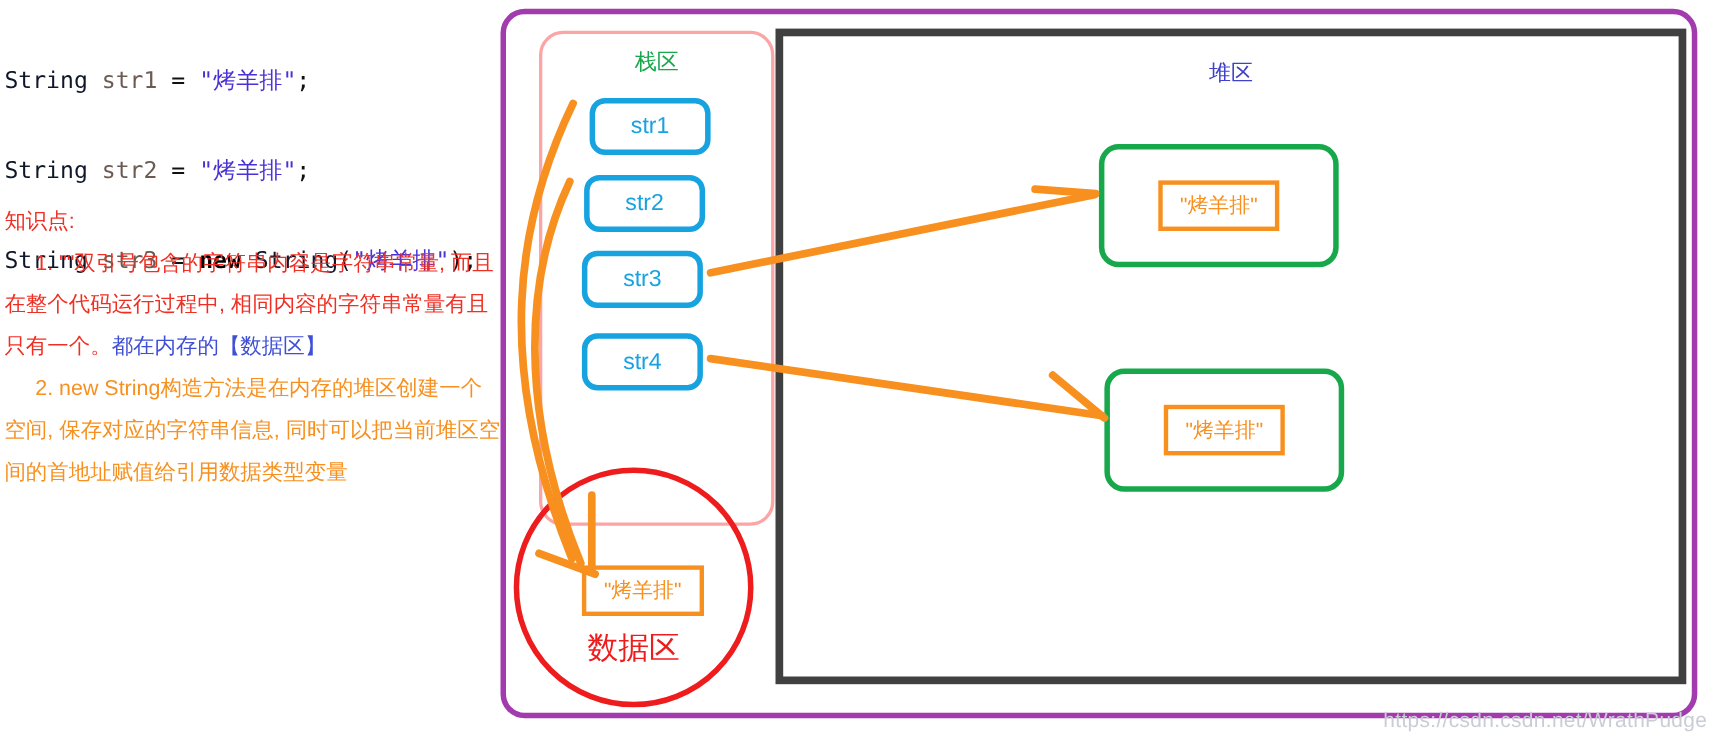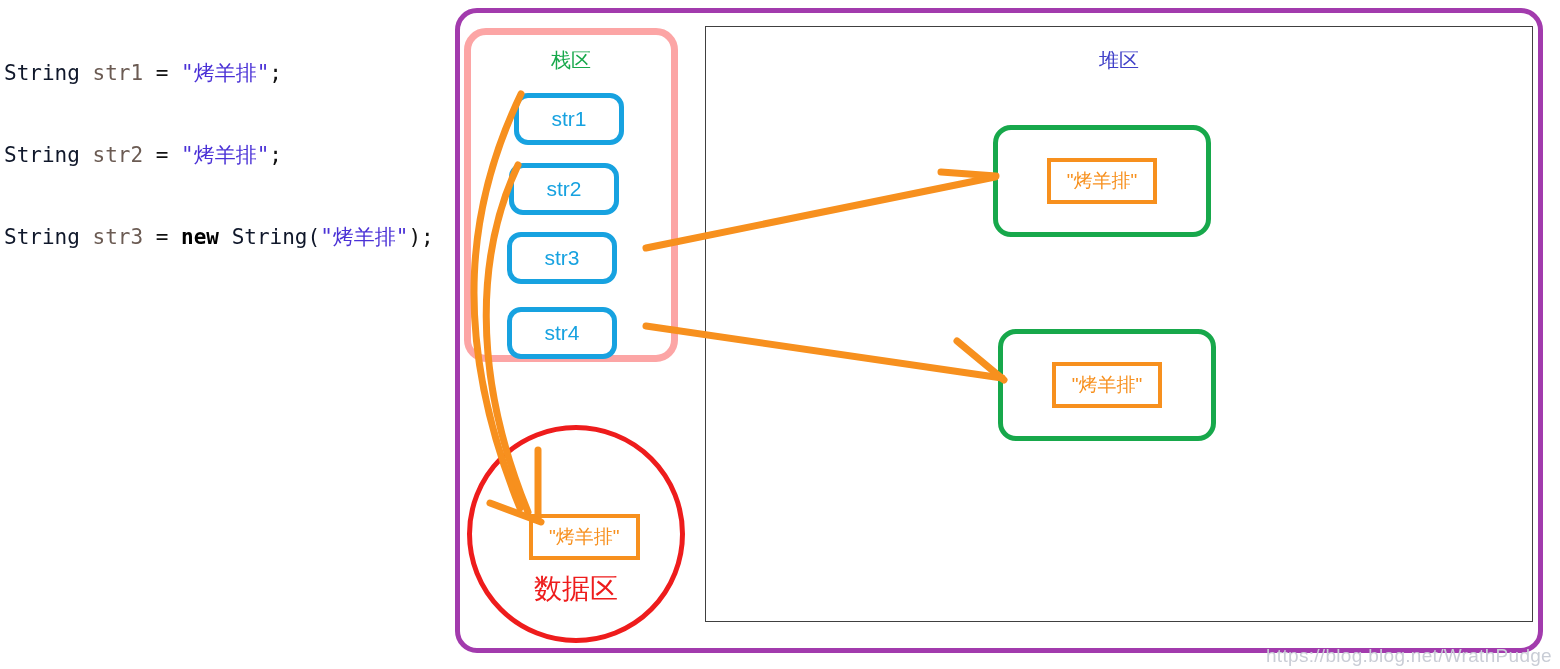--- a/index.html
+++ b/index.html
@@ -60,25 +60,25 @@
     left: 455px;
     top: 8px;
     width: 1088px;
     height: 645px;
     border: 5px solid #a23bad;
     border-radius: 22px;
     box-sizing: border-box;
   }
   #stack-region {
     position: absolute;
-    left: 464px;
+    left: 490px;
     top: 28px;
     width: 214px;
-    height: 334px;
-    border: 7px solid #fca5a5;
+    height: 450px;
+    border: 3px solid #fca5a5;
     border-radius: 22px;
     box-sizing: border-box;
     background: transparent;
   }
   #stack-label {
     position: absolute;
     left: 0;
     top: 12px;
     width: 100%;
     text-align: center;
@@ -104,21 +104,21 @@
   #str-box-1 { top: 128px; left: 38px; }
   #str-box-2 { top: 197px; left: 36px; }
   #str-box-3 { top: 272px; left: 36px; }
 
   #heap-region {
     position: absolute;
     left: 705px;
     top: 26px;
     width: 828px;
     height: 596px;
-    border: 1px solid #404040;
+    border: 7px solid #404040;
     box-sizing: border-box;
   }
   #heap-label {
     position: absolute;
     left: 0;
     top: 20px;
     width: 100%;
     text-align: center;
     color: #4040c8;
     font-size: 20px;
@@ -197,20 +197,25 @@
 <body>
 
 <div id="stage">
 
   <div id="code-block">
 <div><span class="tok-type">String</span> <span class="tok-var">str1</span> <span class="tok-op">=</span> <span class="tok-str">"烤羊排"</span><span class="tok-punct">;</span></div>
 <div><span class="tok-type">String</span> <span class="tok-var">str2</span> <span class="tok-op">=</span> <span class="tok-str">"烤羊排"</span><span class="tok-punct">;</span></div>
 <div><span class="tok-type">String</span> <span class="tok-var">str3</span> <span class="tok-op">=</span> <span class="tok-kw">new</span> <span class="tok-type">String(</span><span class="tok-str">"烤羊排"</span><span class="tok-punct">);</span></div>
   </div>
 
+  <div id="notes">
+    <p class="note-para note-head">知识点:</p>
+    <p class="note-para"><span class="indent"></span><span class="note-red">1. ""双引号包含的字符串内容是字符串常量, 而且在整个代码运行过程中, 相同内容的字符串常量有且只有一个。</span><span class="note-blue">都在内存的【数据区】</span></p>
+    <p class="note-para"><span class="indent"></span><span class="note-orange">2. new String构造方法是在内存的堆区创建一个空间, 保存对应的字符串信息, 同时可以把当前堆区空间的首地址赋值给引用数据类型变量</span></p>
+  </div>
 
   <div id="outer-purple"></div>
 
   <div id="stack-region">
     <div id="stack-label">栈区</div>
     <div class="str-box" id="str-box-0">str1</div>
     <div class="str-box" id="str-box-1">str2</div>
     <div class="str-box" id="str-box-2">str3</div>
     <div class="str-box" id="str-box-3">str4</div>
   </div>
@@ -239,15 +244,15 @@
     <path d="M 538 450 L 538 519" fill="none" stroke="#f7901e" stroke-width="7" stroke-linecap="round"></path>
     <path d="M 490 503 L 541 522" fill="none" stroke="#f7901e" stroke-width="7" stroke-linecap="round"></path>
 
     <path d="M 646 248 L 995 177" fill="none" stroke="#f7901e" stroke-width="7" stroke-linecap="round"></path>
     <path d="M 941 172 L 996 176" fill="none" stroke="#f7901e" stroke-width="7" stroke-linecap="round"></path>
 
     <path d="M 646 326 L 1002 378" fill="none" stroke="#f7901e" stroke-width="7" stroke-linecap="round"></path>
     <path d="M 957 341 L 1004 380" fill="none" stroke="#f7901e" stroke-width="7" stroke-linecap="round"></path>
   </svg>
 
-  <div id="watermark">https://blog.blog.net/WrathPudge</div>
+  <div id="watermark">https://csdn.csdn.net/WrathPudge</div>
 
 </div>
 
 </body></html>

